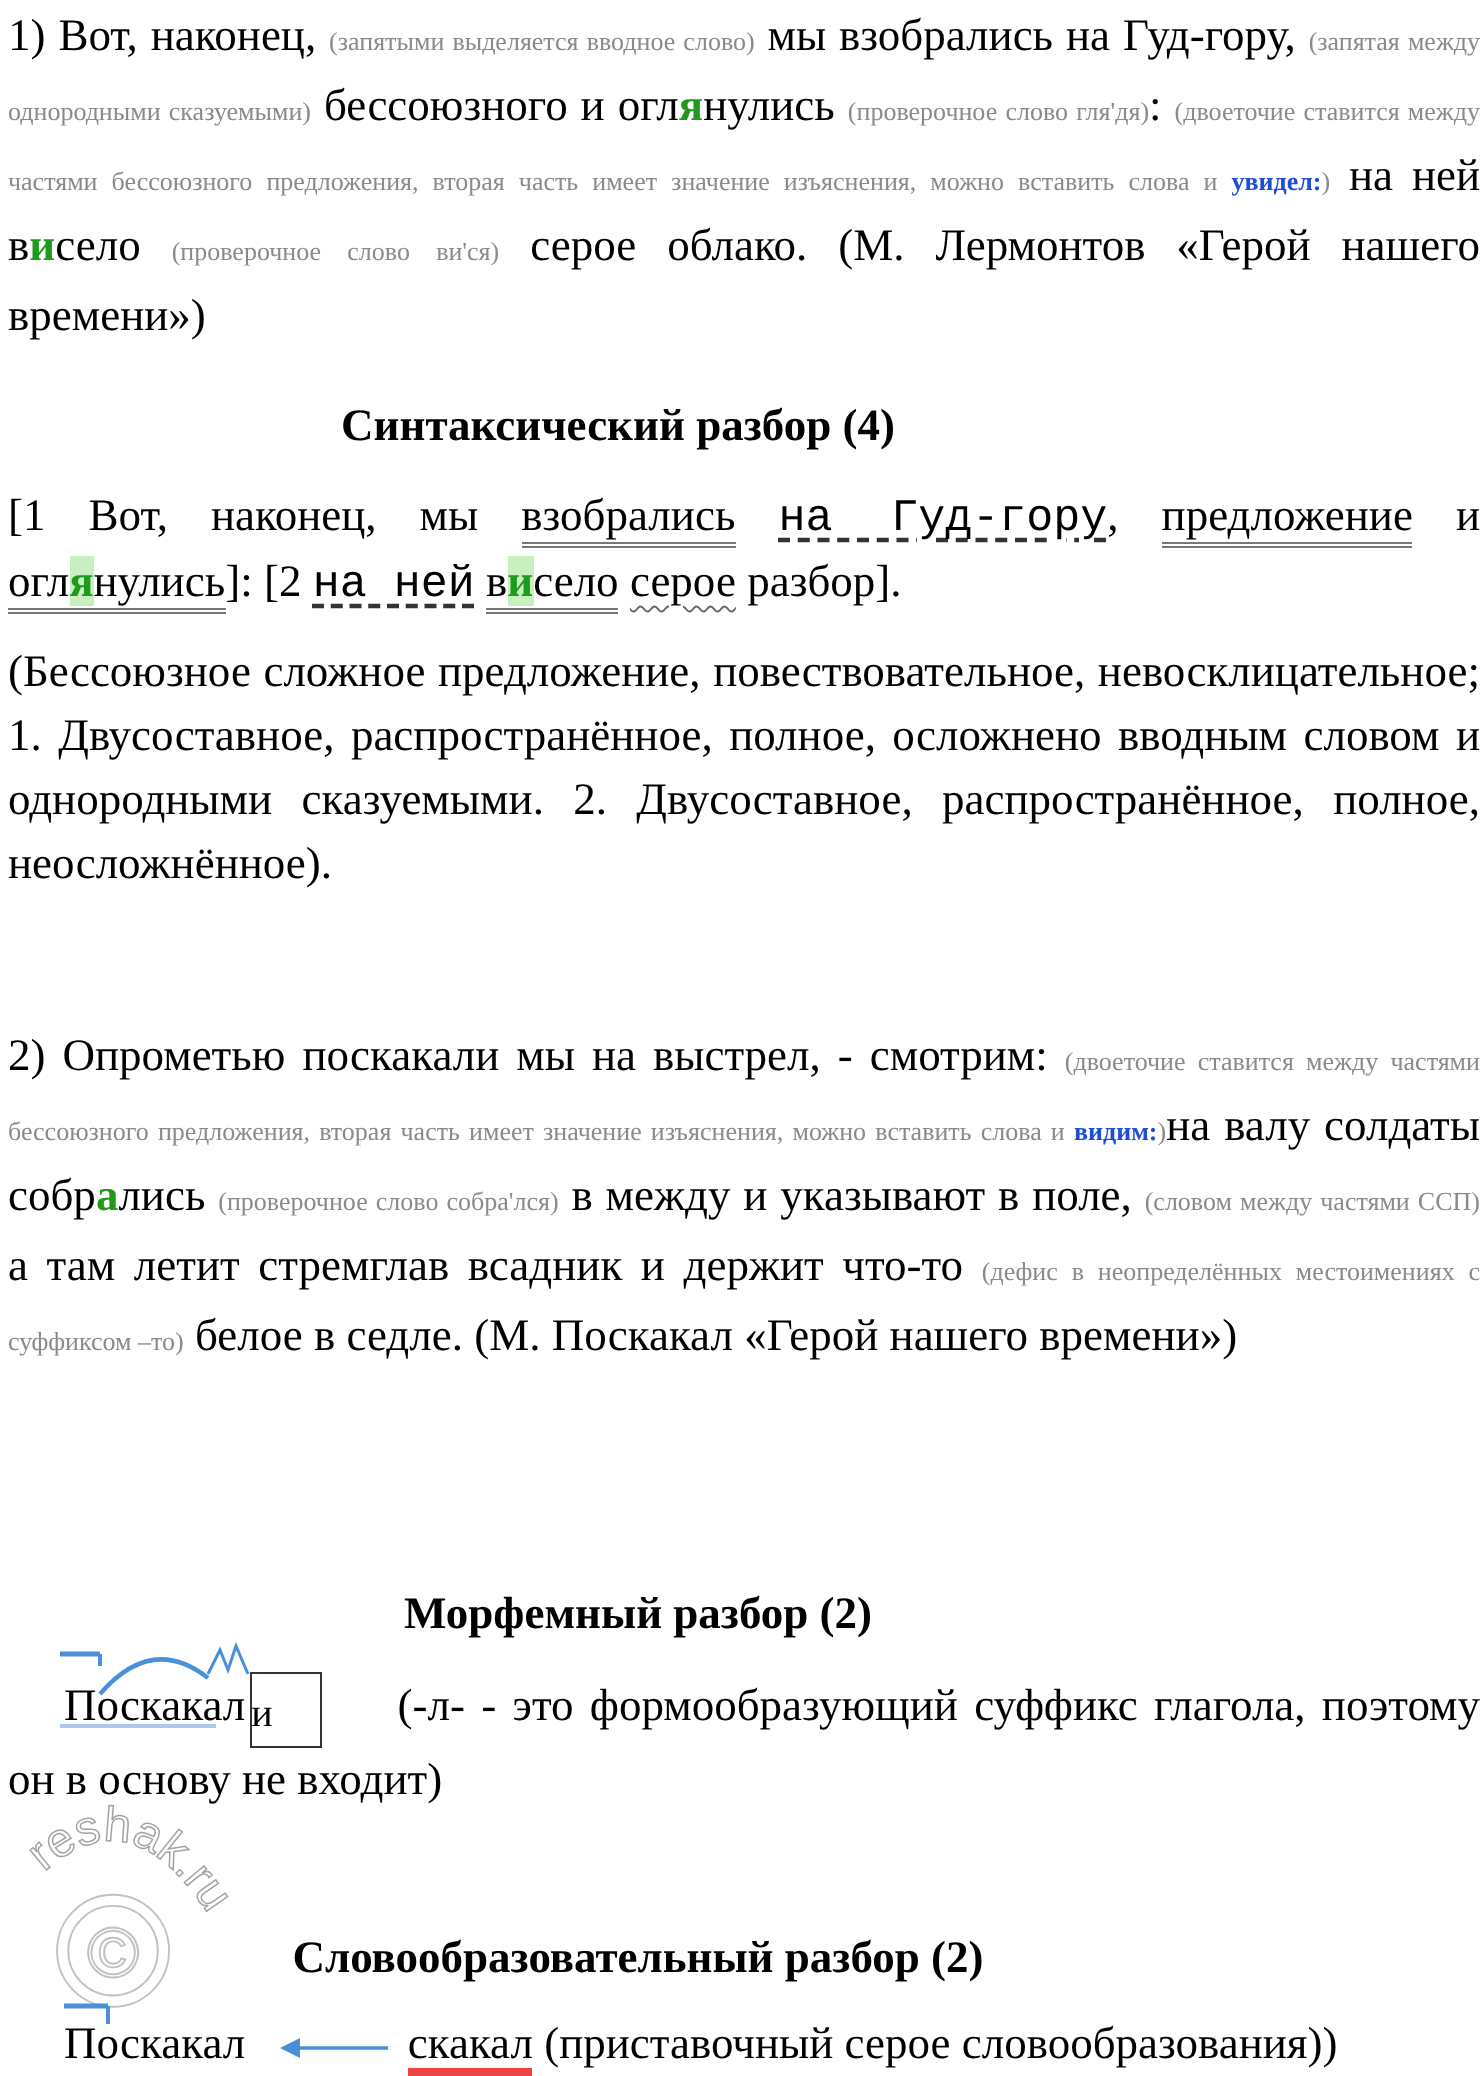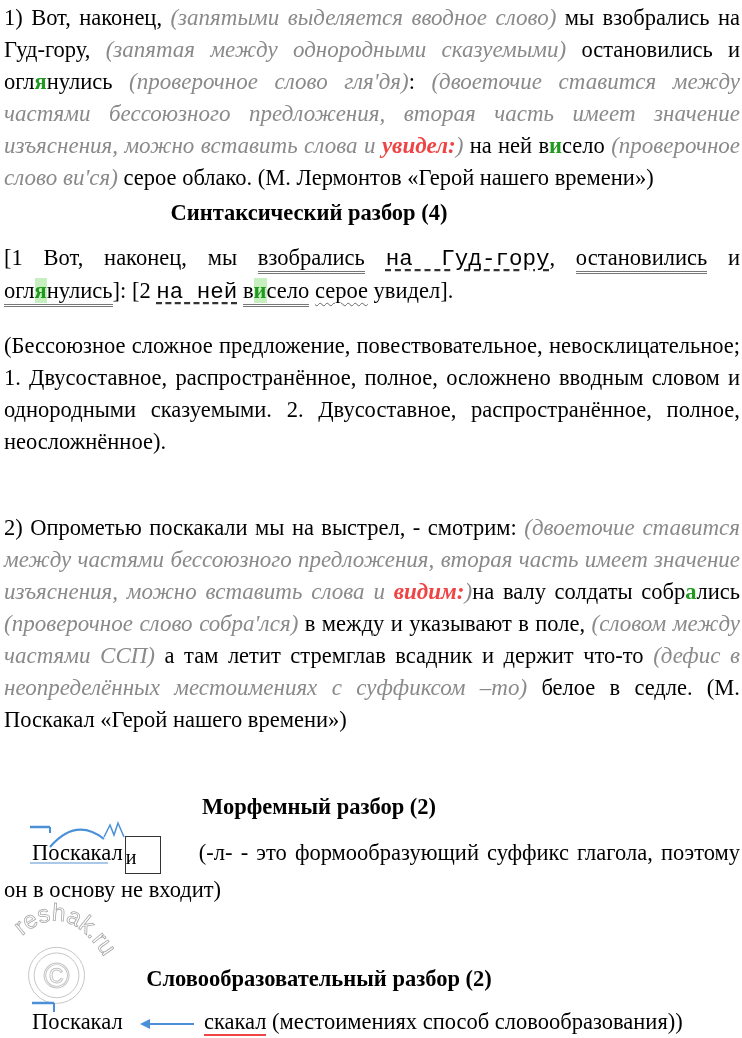--- a/index.html
+++ b/index.html
@@ -5,22 +5,22 @@
     html, body { margin: 0; padding: 0; background: #ffffff; }
     body {
       width: 742px; height: 1038px; position: relative; overflow: hidden;
       font-family: "Liberation Serif", serif; color: #000;
     }
     .para {
       position: absolute; left: 4px; width: 736px;
       font-size: 22.5px; line-height: 32px; text-align: justify;
       text-align-last: left;
     }
-    .note { font-style: italic; color: #8a8a8a; font-size: 23px; }
-    .note b { color: #ef4444; font-weight: bold; }
+    .note { color: #8a8a8a; font-size: 13px; }
+    .note b { color: #1d4ed8; font-weight: bold; }
     .green { color: #1f9a1f; font-weight: bold; }
     .green-hl { color: #1f9a1f; font-weight: bold; background: #c8efc0; }
     .heading {
       position: absolute; left: 0; width: 618px; text-align: center;
       font-weight: bold; font-size: 22.5px; line-height: 30px;
     }
     
     .u-subj { text-decoration-thickness: 1px; text-underline-offset: 4px; }
     .u-pred { border-bottom: 3px double #777; padding-bottom: 1px; }
     .u-circ { text-decoration: underline dashed; text-underline-offset: 4px; text-decoration-color: #333; font-family: Liberation Mono, monospace; }
@@ -39,46 +39,46 @@
   </style>
 </head>
 <body>
 
 <div class="para" style="top:2px;">
   <span>1)</span>
   <span>Вот, наконец,</span>
   <span class="note">(запятыми выделяется вводное слово)</span>
   <span>мы взобрались на Гуд-гору,</span>
   <span class="note">(запятая между однородными сказуемыми)</span>
-  <span>остановились и огл</span><span class="green">я</span><span>нулись</span>
+  <span>бессоюзного и огл</span><span class="green">я</span><span>нулись</span>
   <span class="note">(проверочное слово гля'дя)</span><span>:</span>
   <span class="note"><span>(двоеточие ставится между частями бессоюзного предложения, вторая часть имеет значение изъяснения, можно вставить слова и</span> <b>увидел:</b><span>)</span></span>
   <span>на ней в</span><span class="green">и</span><span>село</span>
   <span class="note">(проверочное слово ви'ся)</span>
   <span>серое облако. (М. Лермонтов «Герой нашего времени»)</span>
 </div>
 
 <div class="heading" style="top:198px;">Синтаксический разбор (4)</div>
 
 <div class="para" style="top:242px;">
   <span>[1</span>
   <span>Вот, наконец,</span>
   <span class="u-subj">мы</span>
   <span class="u-pred">взобрались</span>
   <span class="u-circ">на Гуд-гору</span><span>,</span>
-  <span class="u-pred">остановились</span>
+  <span class="u-pred">предложение</span>
   <span>и</span>
   <span class="u-pred"><span>огл</span><span class="green-hl">я</span><span>нулись</span></span><span>]: [2</span>
   <span class="u-circ">на ней</span>
   <span class="u-pred"><span>в</span><span class="green-hl">и</span><span>село</span></span>
   <span class="u-attr">серое</span>
-  <span class="u-subj">увидел</span><span>].</span>
+  <span class="u-subj">разбор</span><span>].</span>
 </div>
 
-<div class="para" style="top:330px;">(Бессоюзное сложное предложение, повествовательное, невосклицательное; 1. Двусоставное, распространённое, полное, осложнено вводным словом и однородными сказуемыми. 2. Двусоставное, распространённое, полное, неосложнённое).</div>
+<div class="para" style="top:320px;">(Бессоюзное сложное предложение, повествовательное, невосклицательное; 1. Двусоставное, распространённое, полное, осложнено вводным словом и однородными сказуемыми. 2. Двусоставное, распространённое, полное, неосложнённое).</div>
 
 <div class="para" style="top:512px;">
   <span>2) Опрометью поскакали мы на выстрел, - смотрим:</span>
   <span class="note"><span>(двоеточие ставится между частями бессоюзного предложения, вторая часть имеет значение изъяснения, можно вставить слова и</span> <b>видим:</b><span>)</span></span><span>на валу солдаты собр</span><span class="green">а</span><span>лись</span>
   <span class="note">(проверочное слово собра'лся)</span>
   <span>в между и указывают в поле,</span>
   <span class="note">(словом между частями ССП)</span>
   <span>а там летит стремглав всадник и держит что-то</span>
   <span class="note">(дефис в неопределённых местоимениях с суффиксом –то)</span>
   <span>белое в седле. (М. Поскакал «Герой нашего времени»)</span>
@@ -123,15 +123,15 @@
     <svg style="position:absolute; left:-2px; top:-6px;" width="30" height="14">
       <line x1="2" y1="3" x2="24" y2="3" stroke="#4a90d9" stroke-width="2.5"></line>
       <line x1="24" y1="3" x2="24" y2="12" stroke="#4a90d9" stroke-width="2"></line>
     </svg>
     <span>Поскакал</span>
   </span>
   <svg width="56" height="14" style="margin:0 2px 0 12px; vertical-align:middle;">
     <line x1="8" y1="7" x2="54" y2="7" stroke="#4a90d9" stroke-width="1.8"></line>
     <polygon points="0,7 10,2 10,12" fill="#4a90d9"></polygon>
   </svg>
-  <span style="border-bottom:2px solid #ef4444;">скакал</span>
-  <span>(местоимениях способ словообразования))</span>
+  <span style="border-bottom:4px solid #ef4444;">скакал</span>
+  <span>(приставочный серое словообразования))</span>
 </div>
 
 </body></html>

